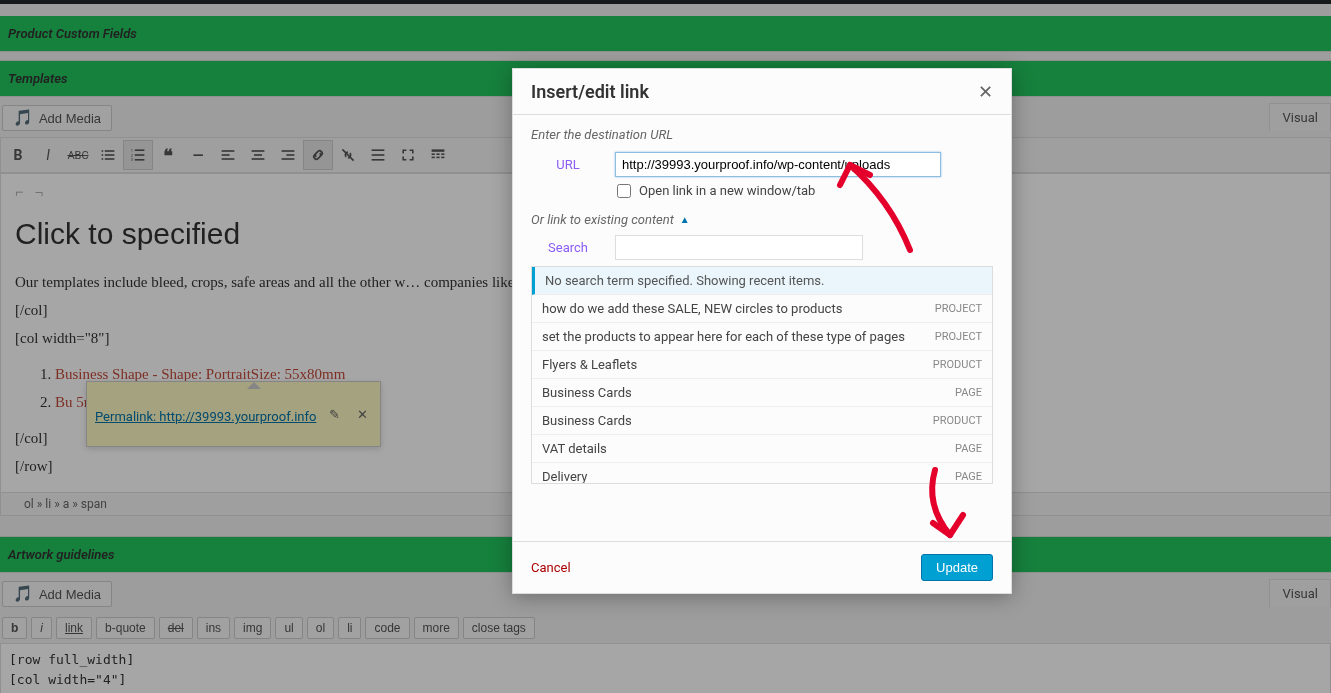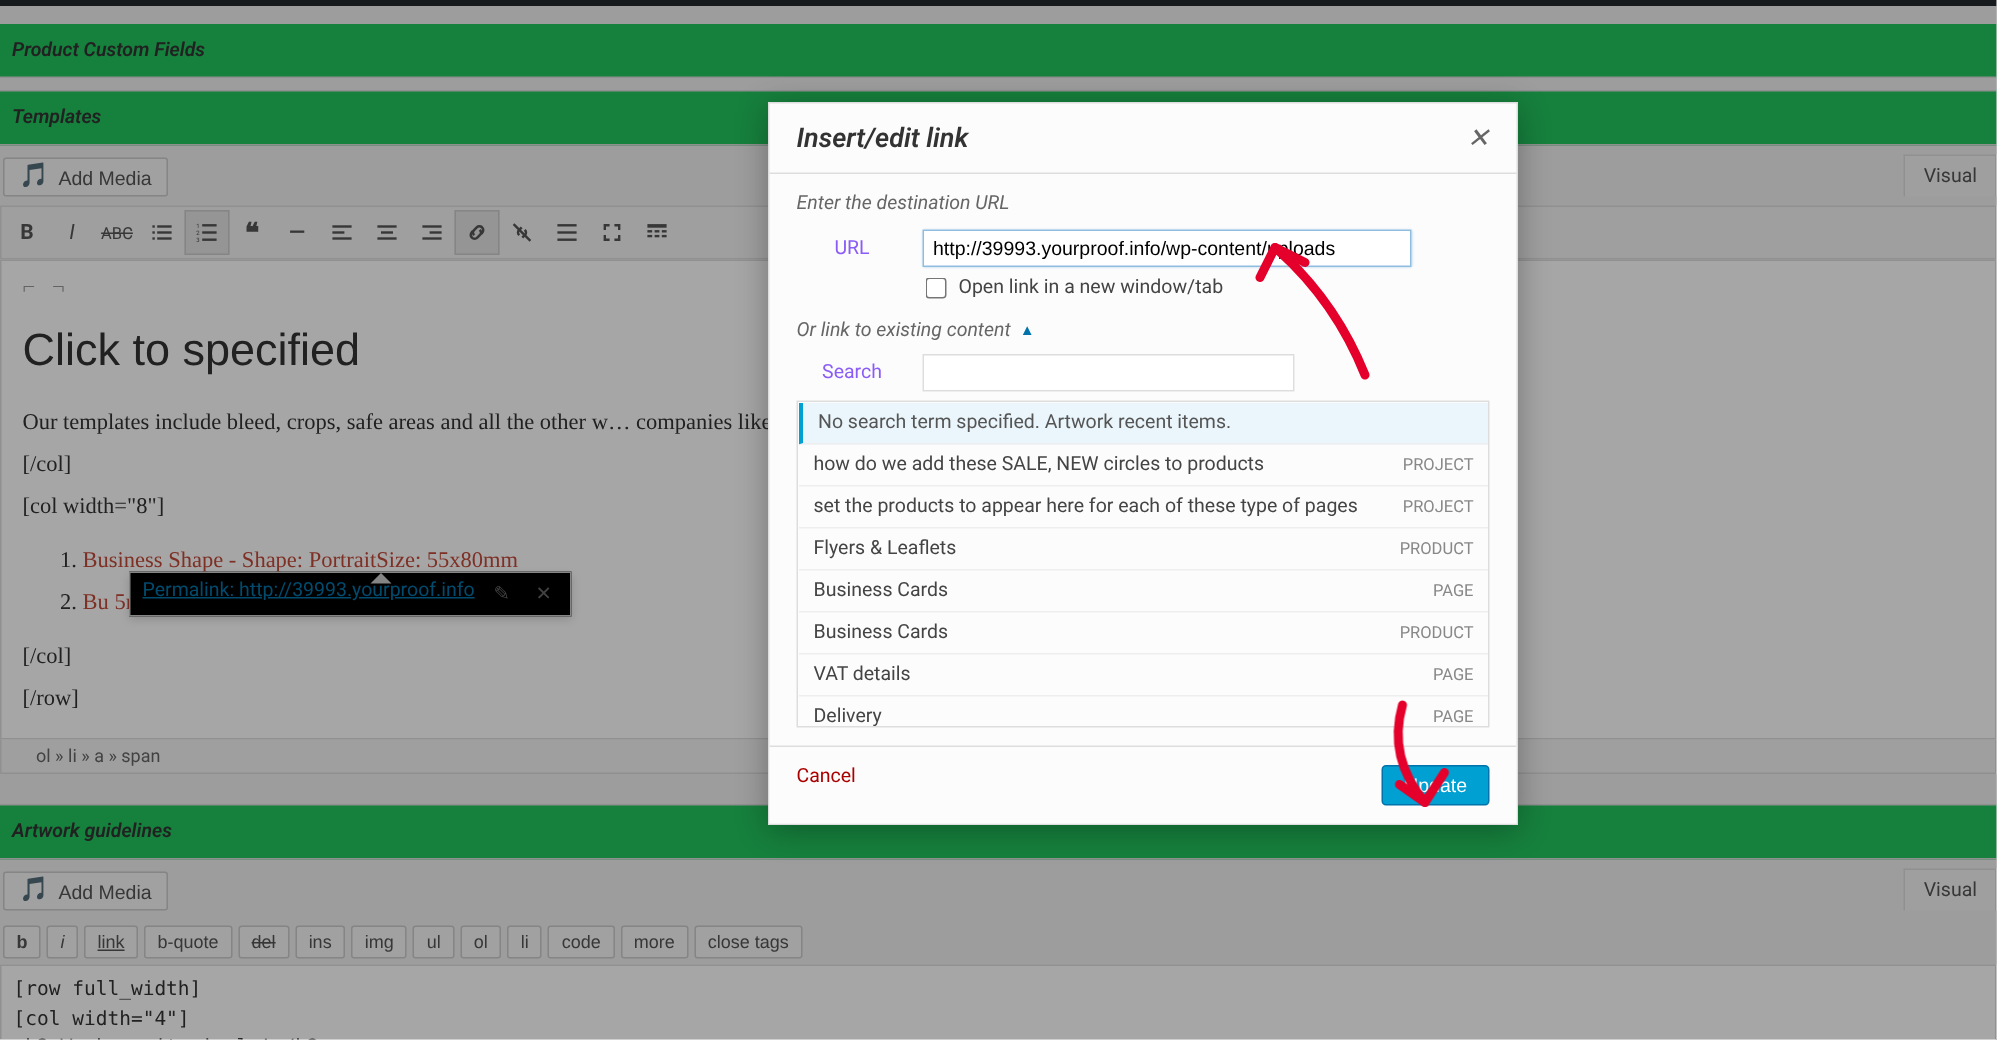--- a/index.html
+++ b/index.html
@@ -14,50 +14,50 @@
 .toolbar-btn.active { background: #e5e5e5; border-color: #ccc; }
 .toolbar-btn svg { width: 16px; height: 16px; fill: #555; }
 .visual-tab { position: absolute; right: 0; background: #f5f5f5; border: 1px solid #ddd; border-bottom: none; padding: 6px 12px; font-size: 13px; color: #555; cursor: pointer; }
 .editor-body { background: #fff; border: 1px solid #ddd; padding: 10px 14px; min-height: 300px; font-family: Georgia, serif; color: #333; line-height: 1.6; }
 .editor-body h2 { font-family: -apple-system, "Segoe UI", sans-serif; font-size: 30px; font-weight: 400; color: #333; margin: 6px 0 12px; }
 .editor-body p { font-size: 15px; margin: 4px 0; }
 .editor-body ol { margin: 12px 0 12px 40px; font-size: 15px; }
 .editor-body ol li { margin: 4px 0; }
 .editor-body a { color: #c24a3a; text-decoration: none; }
 .shortcode { font-size: 15px; color: #333; margin: 2px 0; }
-.link-tooltip { position: absolute; left: 86px; top: 381px; background: #000000; border: 1px solid #ccc; box-shadow: 0 2px 6px rgba(0,0,0,0.15); padding: 4px 8px; display: flex; align-items: flex-start; gap: 8px; font-size: 13px; z-index: 5; }
+.link-tooltip { position: absolute; left: 86px; top: 381px; background: #fef9c3; border: 1px solid #ccc; box-shadow: 0 2px 6px rgba(0,0,0,0.15); padding: 22px 8px; display: flex; align-items: flex-end; gap: 8px; font-size: 13px; z-index: 5; }
 .link-tooltip::before { content: ""; position: absolute; top: -7px; left: 160px; border: 7px solid transparent; border-bottom-color: #ccc; }
 .link-tooltip a { color: #0073aa; text-decoration: underline; }
 .link-tooltip .tool-icon { width: 20px; height: 20px; display: inline-flex; align-items: center; justify-content: center; color: #666; cursor: pointer; }
 .status-bar { background: #f5f5f5; border: 1px solid #ddd; border-top: none; padding: 4px 23px; font-size: 12px; color: #666; }
 .quicktags { display: flex; gap: 4px; padding: 4px 2px; flex-wrap: wrap; }
 .qt-btn { background: #f7f7f7; border: 1px solid #ccc; border-radius: 2px; padding: 3px 8px; font-size: 12px; color: #555; cursor: pointer; }
 .qt-btn.u { text-decoration: underline; }
 .qt-btn.s { text-decoration: line-through; }
 .textarea-code { width: 100%; background: #fff; border: 1px solid #ddd; padding: 6px 8px; font-family: Consolas, Monaco, monospace; font-size: 13px; color: #333; line-height: 1.5; white-space: pre; }
 .overlay { position: absolute; inset: 0; background: rgba(0,0,0,0.35); z-index: 100; }
 .modal { position: absolute; left: 512px; top: 68px; width: 500px; background: #fcfcfc; border: 1px solid #ddd; box-shadow: 0 3px 20px rgba(0,0,0,0.3); z-index: 200; }
-.modal-header { display: flex; align-items: center; justify-content: space-between; padding: 12px 18px; border-bottom: 1px solid #ddd; font-style: italic; }
+.modal-header { display: flex; align-items: center; justify-content: space-between; padding: 12px 18px; border-bottom: 1px solid #ddd; }
 .modal-header h1 { font-size: 18px; font-weight: 600; color: #333; }
 .modal-close { font-size: 18px; color: #666; cursor: pointer; }
 .modal-body { padding: 12px 18px; font-size: 13px; }
 .modal-body .hint { font-style: italic; color: #666; margin-bottom: 10px; }
 .form-row { display: flex; align-items: center; margin: 6px 0; }
 .form-row label { width: 84px; text-align: center; padding-right: 10px; color: #8b5cf6; }
 .form-row input[type=text] { flex: 1; max-width: 326px; padding: 4px 6px; border: 1px solid #8fbde0; font-size: 13px; outline: none; box-shadow: 0 0 2px #8fbde0; }
 .form-row.search input[type=text] { border: 1px solid #ddd; box-shadow: none; max-width: 248px; }
 .chk-row { margin-left: 86px; display: flex; align-items: center; gap: 8px; color: #444; }
 .chk-row input { width: 14px; height: 14px; }
 .divider-label { font-style: italic; color: #666; margin: 14px 0 8px; display: flex; align-items: center; gap: 6px; }
 .divider-label .tri { color: #0073aa; font-size: 10px; }
 .results { border: 1px solid #ddd; height: 218px; overflow-y: scroll; margin-top: 6px; position: relative; }
 .result-item { display: flex; justify-content: space-between; align-items: center; padding: 6px 10px; border-bottom: 1px solid #eee; font-size: 13px; cursor: pointer; }
 .result-item.info { background: #eaf6fb; border-left: 3px solid #00a0d2; color: #555; font-style: normal; }
 .result-item .type { color: #888; font-size: 11px; text-transform: uppercase; }
-.modal-footer { display: flex; justify-content: space-between; padding: 12px 18px; border-top: 1px solid #ddd; background: #fcfcfc; }
+.modal-footer { display: flex; justify-content: space-between; align-items: center; padding: 12px 18px; border-top: 1px solid #ddd; background: #fcfcfc; margin-top: 45px; }
 .btn-cancel { color: #a00; cursor: pointer; font-size: 13px; }
 .btn-primary { background: #00a0d2; border: 1px solid #0073aa; color: #fff; padding: 5px 14px; border-radius: 3px; font-size: 13px; cursor: pointer; }
 .arrow { position: absolute; z-index: 300; pointer-events: none; }
 .arrow svg { overflow: visible; }
 </style>
 </head>
 <body>
 
 <div class="darkbar"></div>
 
@@ -239,21 +239,21 @@
     </div>
     <p class="divider-label">
       <span>Or link to existing content</span>
       <span class="tri">▲</span>
     </p>
     <div class="form-row search">
       <label>Search</label>
       <input type="text" value="" style="">
     </div>
     <div class="results">
-      <div class="result-item info">No search term specified. Artwork recent items.</div>
+      <div class="result-item info">No search term specified. Showing recent items.</div>
       <div class="result-item">
           <span>how do we add these SALE, NEW circles to products</span>
           <span class="type">PROJECT</span>
         </div>
       <div class="result-item">
           <span>set the products to appear here for each of these type of pages</span>
           <span class="type">PROJECT</span>
         </div>
       <div class="result-item">
           <span>Flyers &amp; Leaflets</span>

